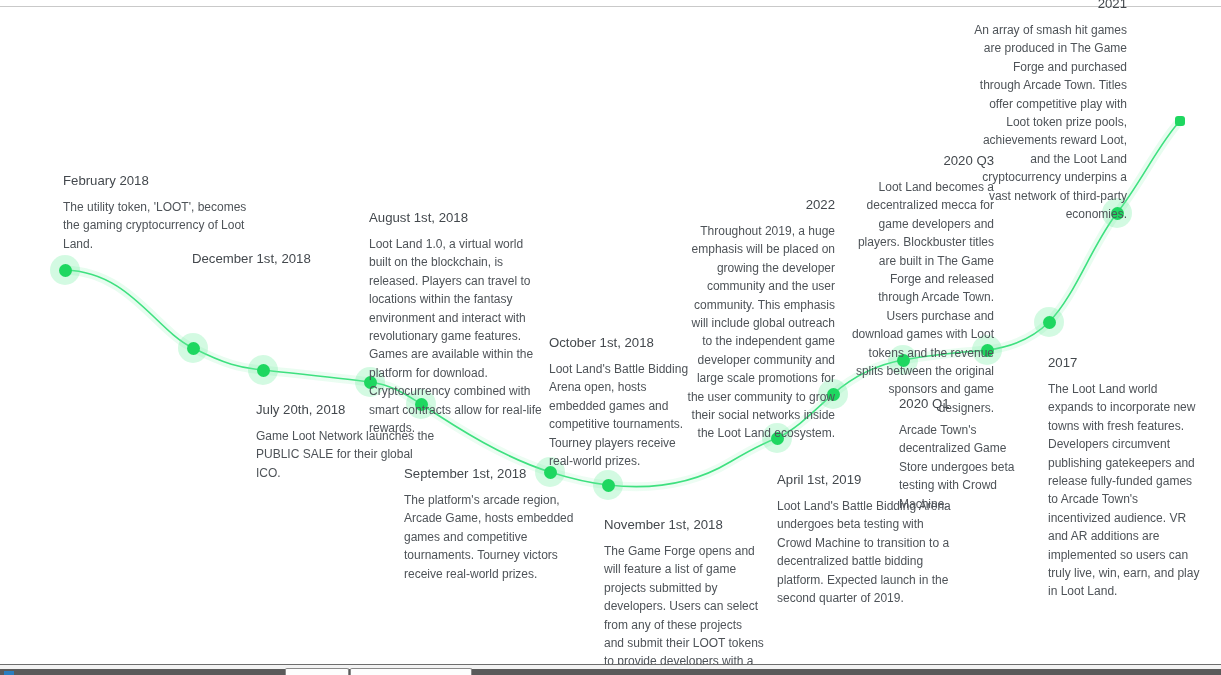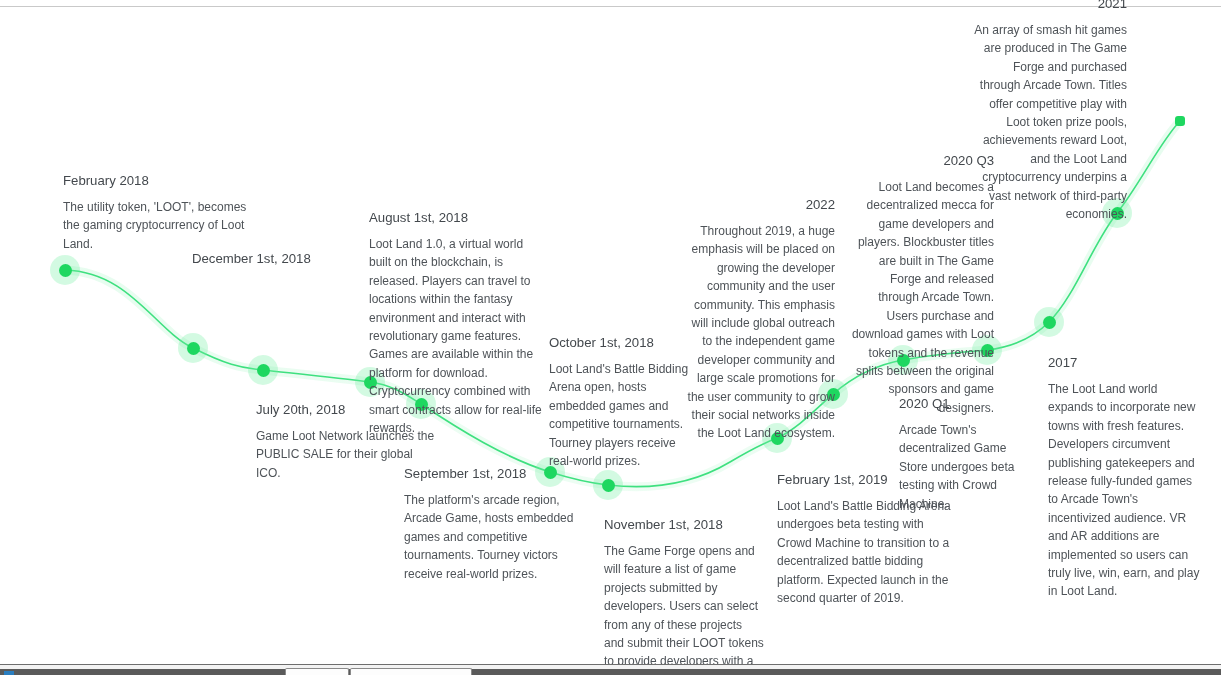--- a/index.html
+++ b/index.html
@@ -249,21 +249,21 @@
     <div class="title">October 1st, 2018</div>
     <div class="body">Loot Land's Battle Bidding Arena open, hosts embedded games and competitive tournaments. Tourney players receive real-world prizes.</div>
   </div>
 
   <div class="entry" style="left:604px; top:517px; width:160px;">
     <div class="title">November 1st, 2018</div>
     <div class="body">The Game Forge opens and will feature a list of game projects submitted by developers. Users can select from any of these projects and submit their LOOT tokens to provide developers with a design and marketing budget. When monetized, those games will generate recurring revenue for the developers and any user who submitted tokens.</div>
   </div>
 
   <div class="entry" style="left:777px; top:472px; width:175px;">
-    <div class="title">February 1st, 2019</div>
+    <div class="title">April 1st, 2019</div>
     <div class="body">Loot Land's Battle Bidding Arena undergoes beta testing with Crowd Machine to transition to a decentralized battle bidding platform. Expected launch in the second quarter of 2019.</div>
   </div>
 
   <div class="entry right" style="left:683px; top:197px; width:152px;">
     <div class="title">2022</div>
     <div class="body">Throughout 2019, a huge emphasis will be placed on growing the developer community and the user community. This emphasis will include global outreach to the independent game developer community and large scale promotions for the user community to grow their social networks inside the Loot Land ecosystem.</div>
   </div>
 
   <div class="entry" style="left:899px; top:396px; width:136px;">
     <div class="title">2020 Q1</div>

